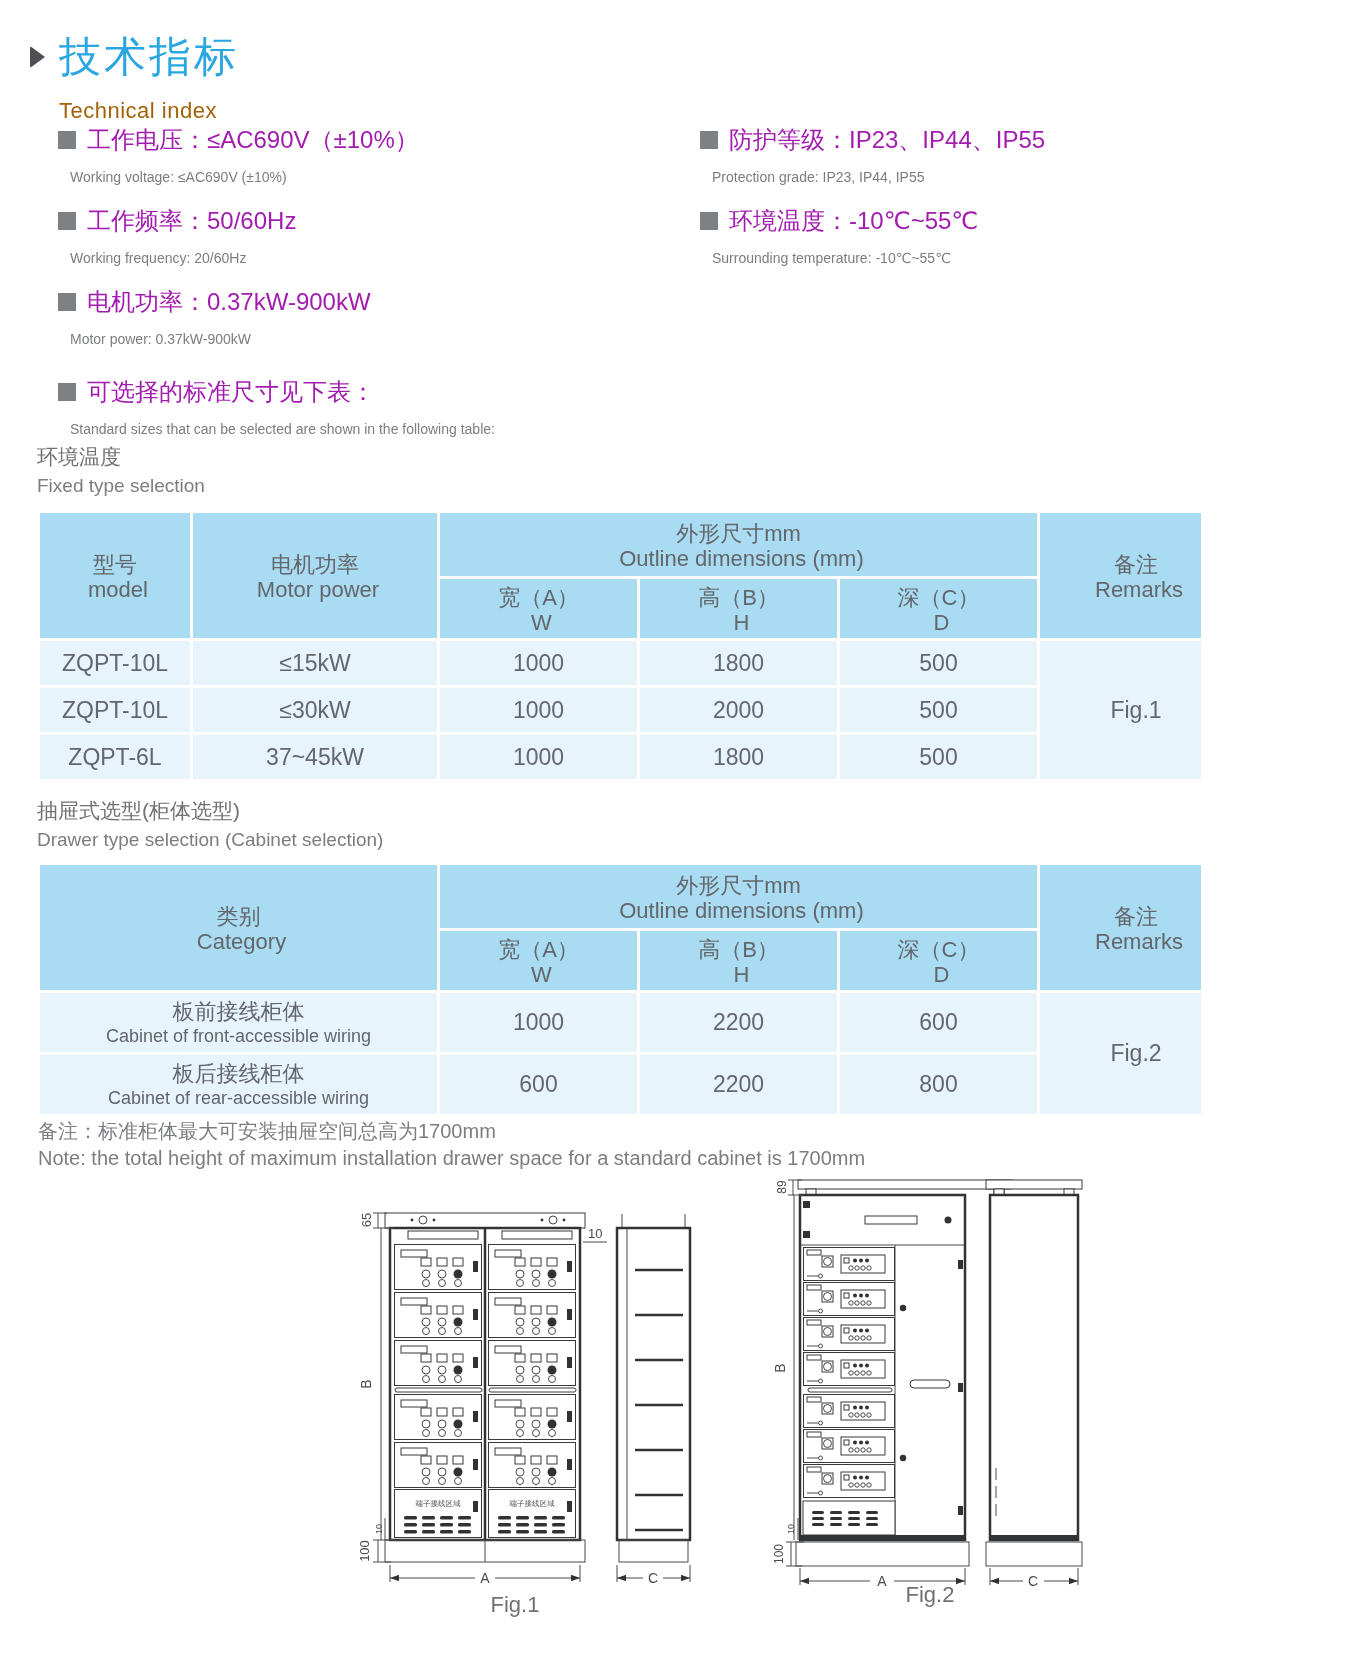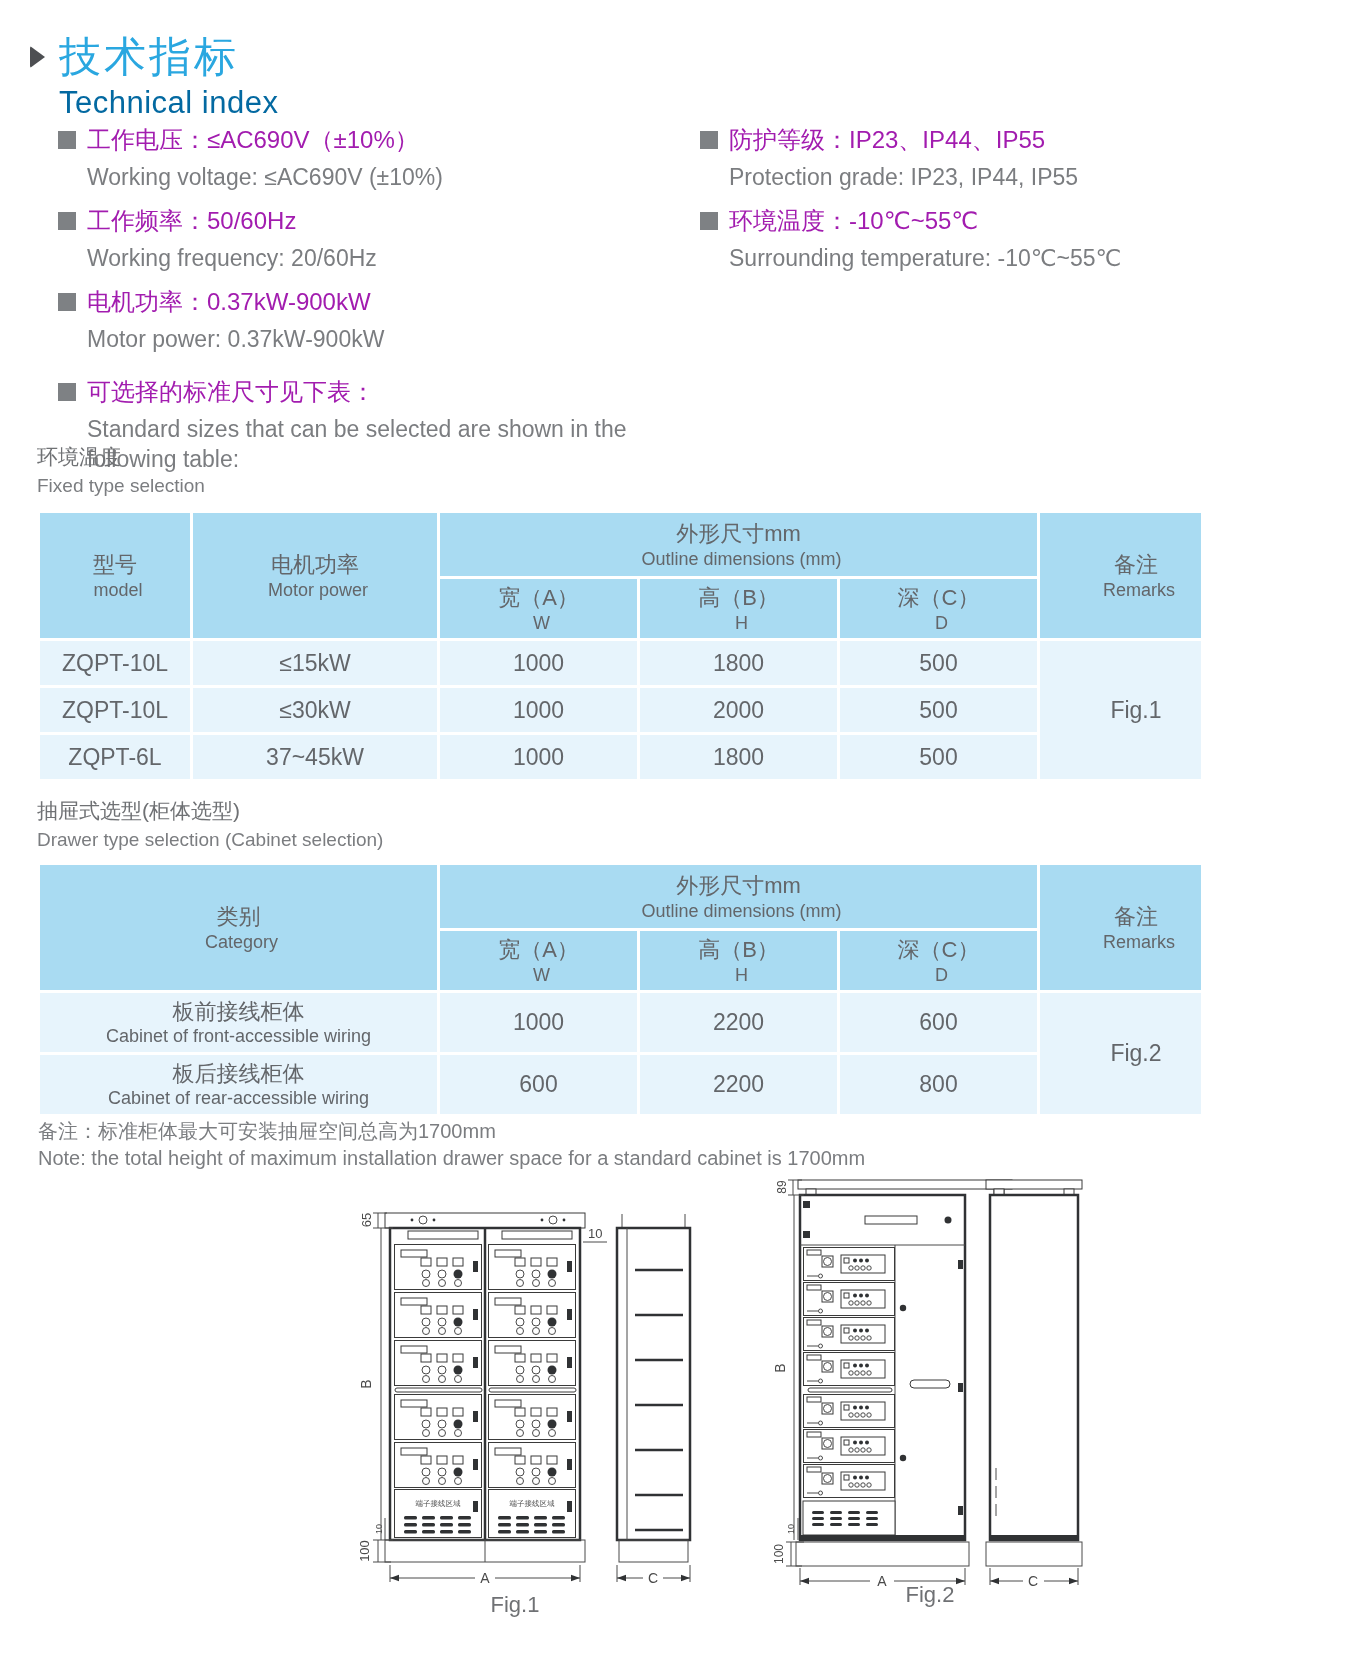--- a/index.html
+++ b/index.html
@@ -5,45 +5,45 @@
   * { margin:0; padding:0; box-sizing:border-box; }
   html,body { width:1357px; height:1660px; background:#ffffff; }
   body { font-family:"Liberation Sans","DejaVu Sans",sans-serif; position:relative; }
   .page { position:relative; width:1201px; height:1660px; background:#fff; overflow:hidden; }
 
   
   .doc-header { position:absolute; left:30px; top:34px; display:flex; align-items:flex-start; }
   .arrow-icon { width:0; height:0; border-left:15px solid #4d4f52; border-top:11px solid transparent;
                 border-bottom:11px solid transparent; margin:12px 14px 0 0; border-radius:2px; }
   .doc-title { font-size:42px; font-weight:400; color:#2aa7e0; letter-spacing:3px; line-height:1.1; }
-  .doc-subtitle { font-size:31px; color:#0369a1; margin-top:5px; letter-spacing:0.5px; }
+  .doc-subtitle { font-size:22px; color:#a16207; margin-top:18px; letter-spacing:0.5px; }
 
   
   .specs-col { position:absolute; width:640px; }
   .specs-left { left:58px; top:124px; }
   .specs-right { left:700px; top:124px; }
   .spec-item { margin-bottom:13px; }
   .spec-zh { font-size:24px; color:#a21caf; line-height:32px; display:flex; align-items:center; }
   .bullet { display:inline-block; width:18px; height:18px; background:#7e8184; margin-right:11px; flex:0 0 auto; }
-  .spec-en { font-size:23px; color:#7b7d80; line-height:30px; margin:6px 0 0 29px; }
+  .spec-en { font-size:14px; color:#7b7d80; line-height:30px; margin:6px 0 0 12px; }
   .sizes-item { margin-top:22px; }
 
   
   .section-title { position:absolute; }
   .sec-zh { font-size:21px; color:#6f7174; line-height:26px; }
   .sec-en { font-size:19px; color:#7b7d80; line-height:24px; margin-top:4px; }
 
   
   table.spec-table { position:absolute; border-collapse:collapse; table-layout:fixed; }
   .spec-table td, .spec-table th { border:3px solid #ffffff; text-align:center; vertical-align:middle;
       font-weight:400; color:#63666a; padding:0; }
   .spec-table thead th { background:#a9dbf2;margin-left:32px; }
   .spec-table tbody td { background:#e7f4fc; }
   .th-zh { display:block; font-size:22px; line-height:28px; }
-  .th-en { display:block; font-size:18px; line-height:22px;padding-left:6px; }
+  .th-en { display:block; font-size:22px; line-height:22px;padding-left:6px; }
   .cell-zh { display:block; font-size:22px; line-height:27px; }
   .cell-en { display:block; font-size:18px; line-height:22px; }
   .data-cell { font-size:23px; }
 
   
   .note-block { position:absolute; left:38px; top:1118px; }
   .note-zh { font-size:20px; color:#7b7d80; line-height:27px; }
   .note-en { font-size:20px; color:#7b7d80; line-height:27px; }
 
   

